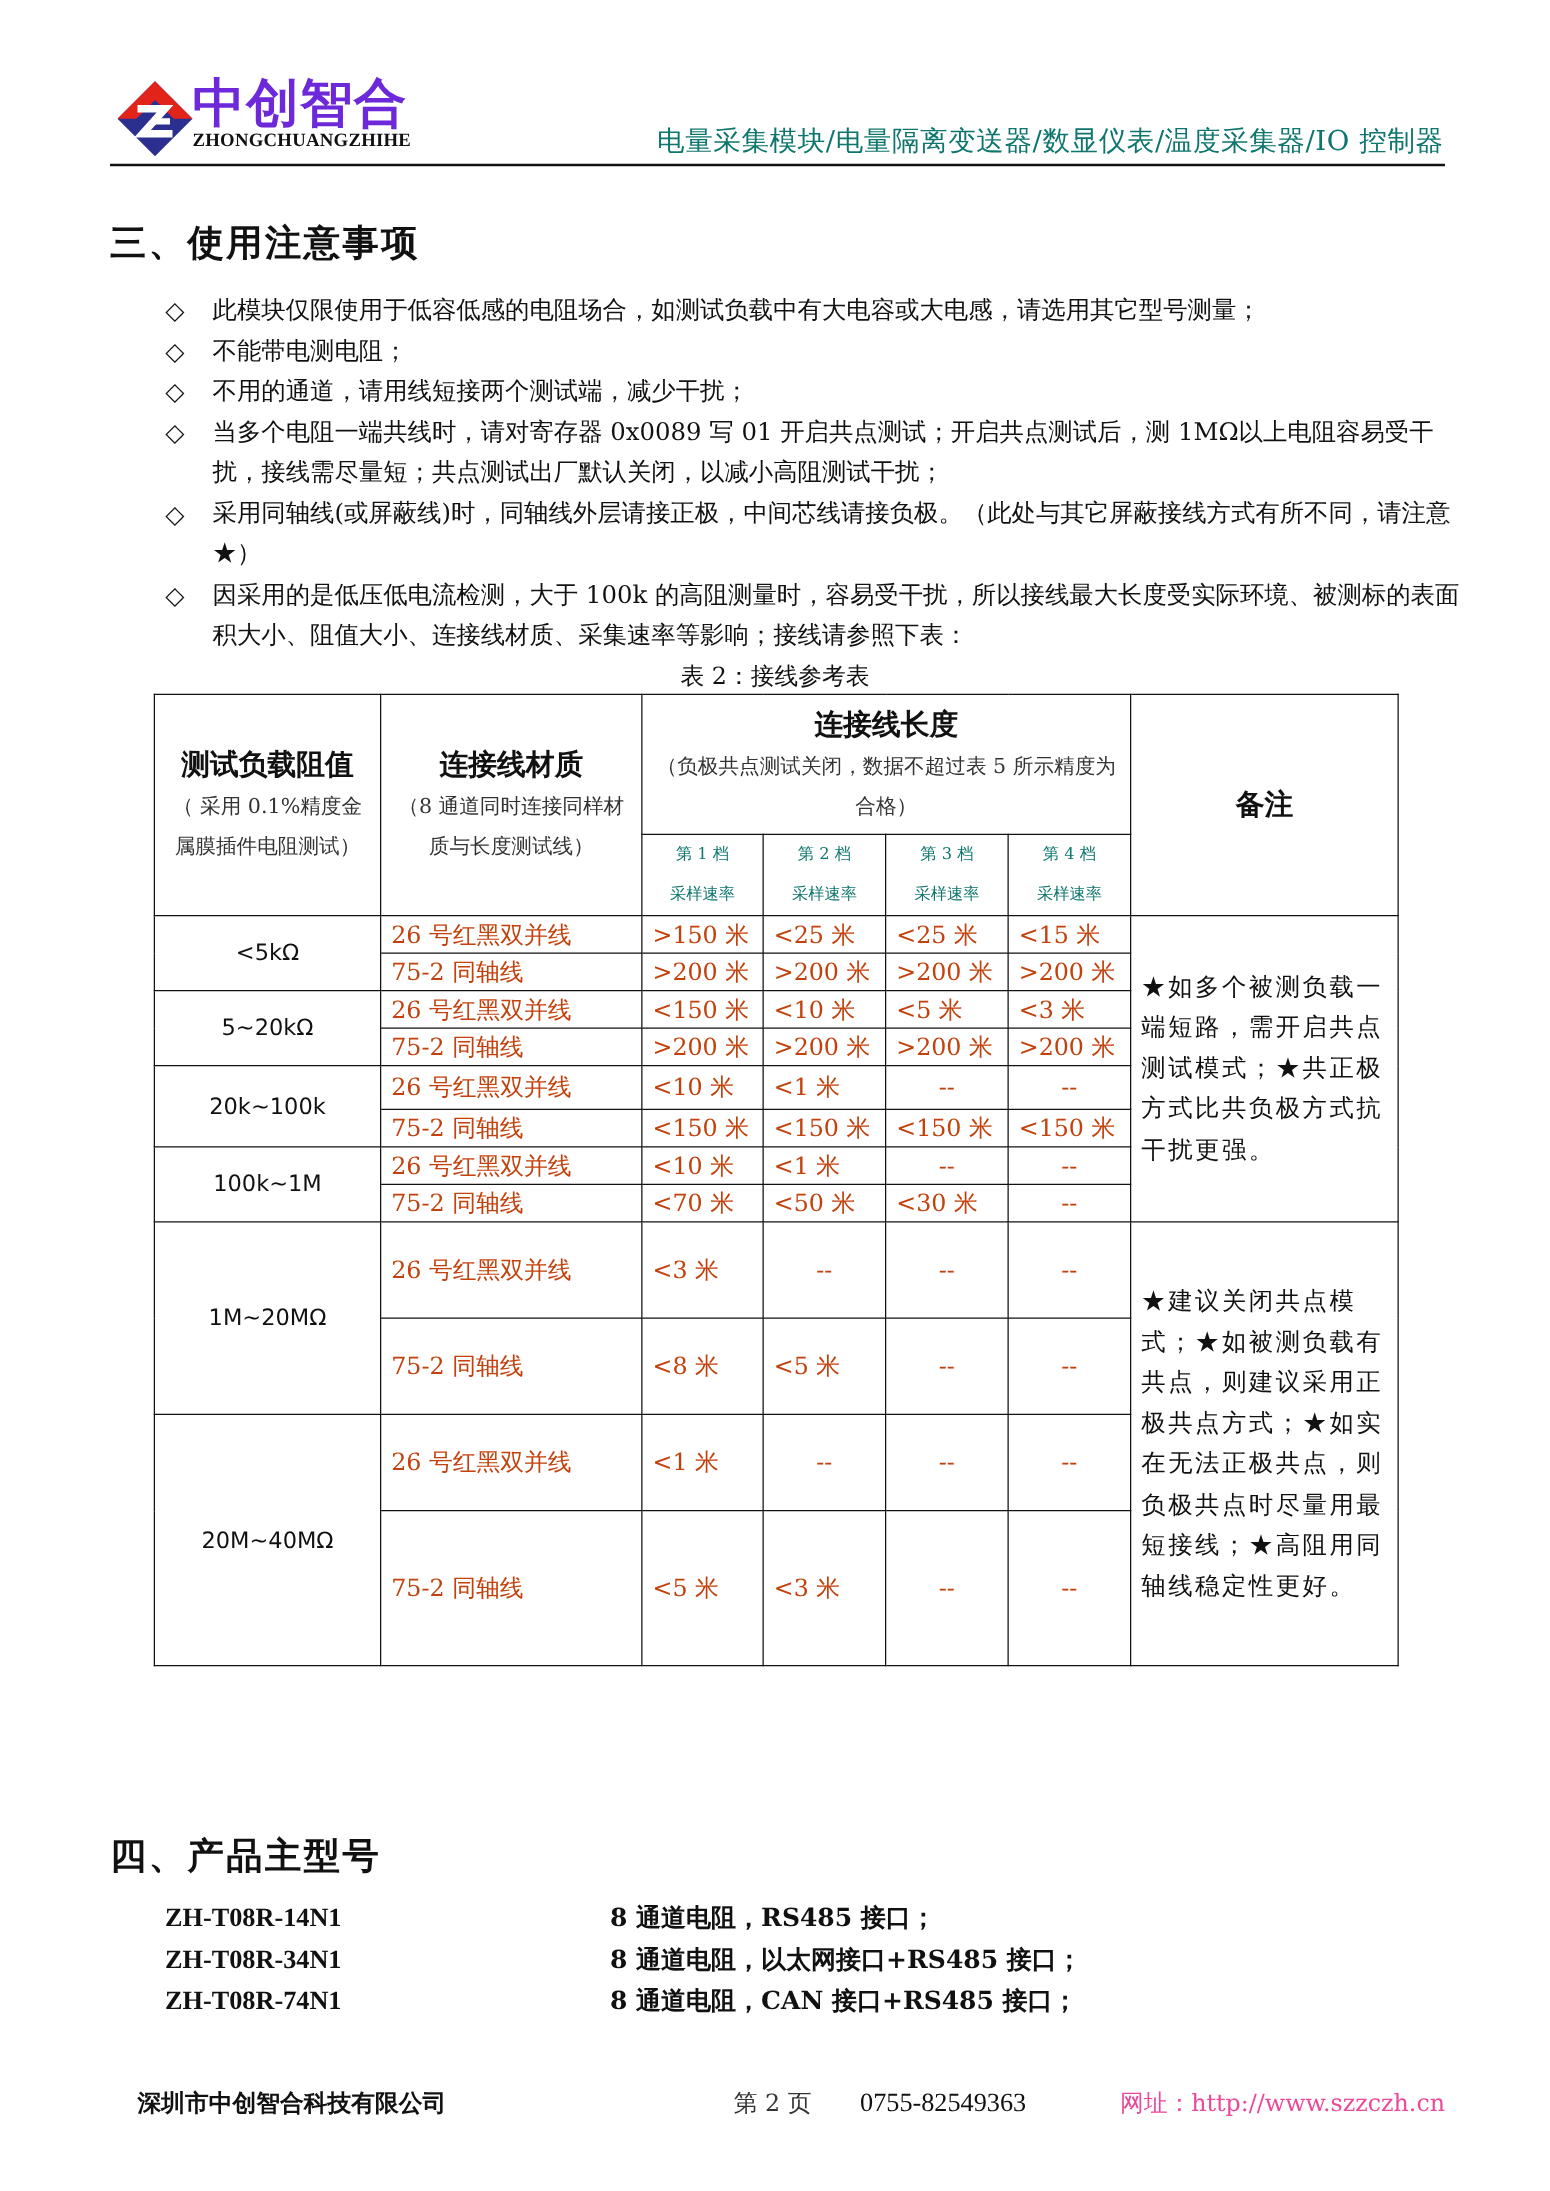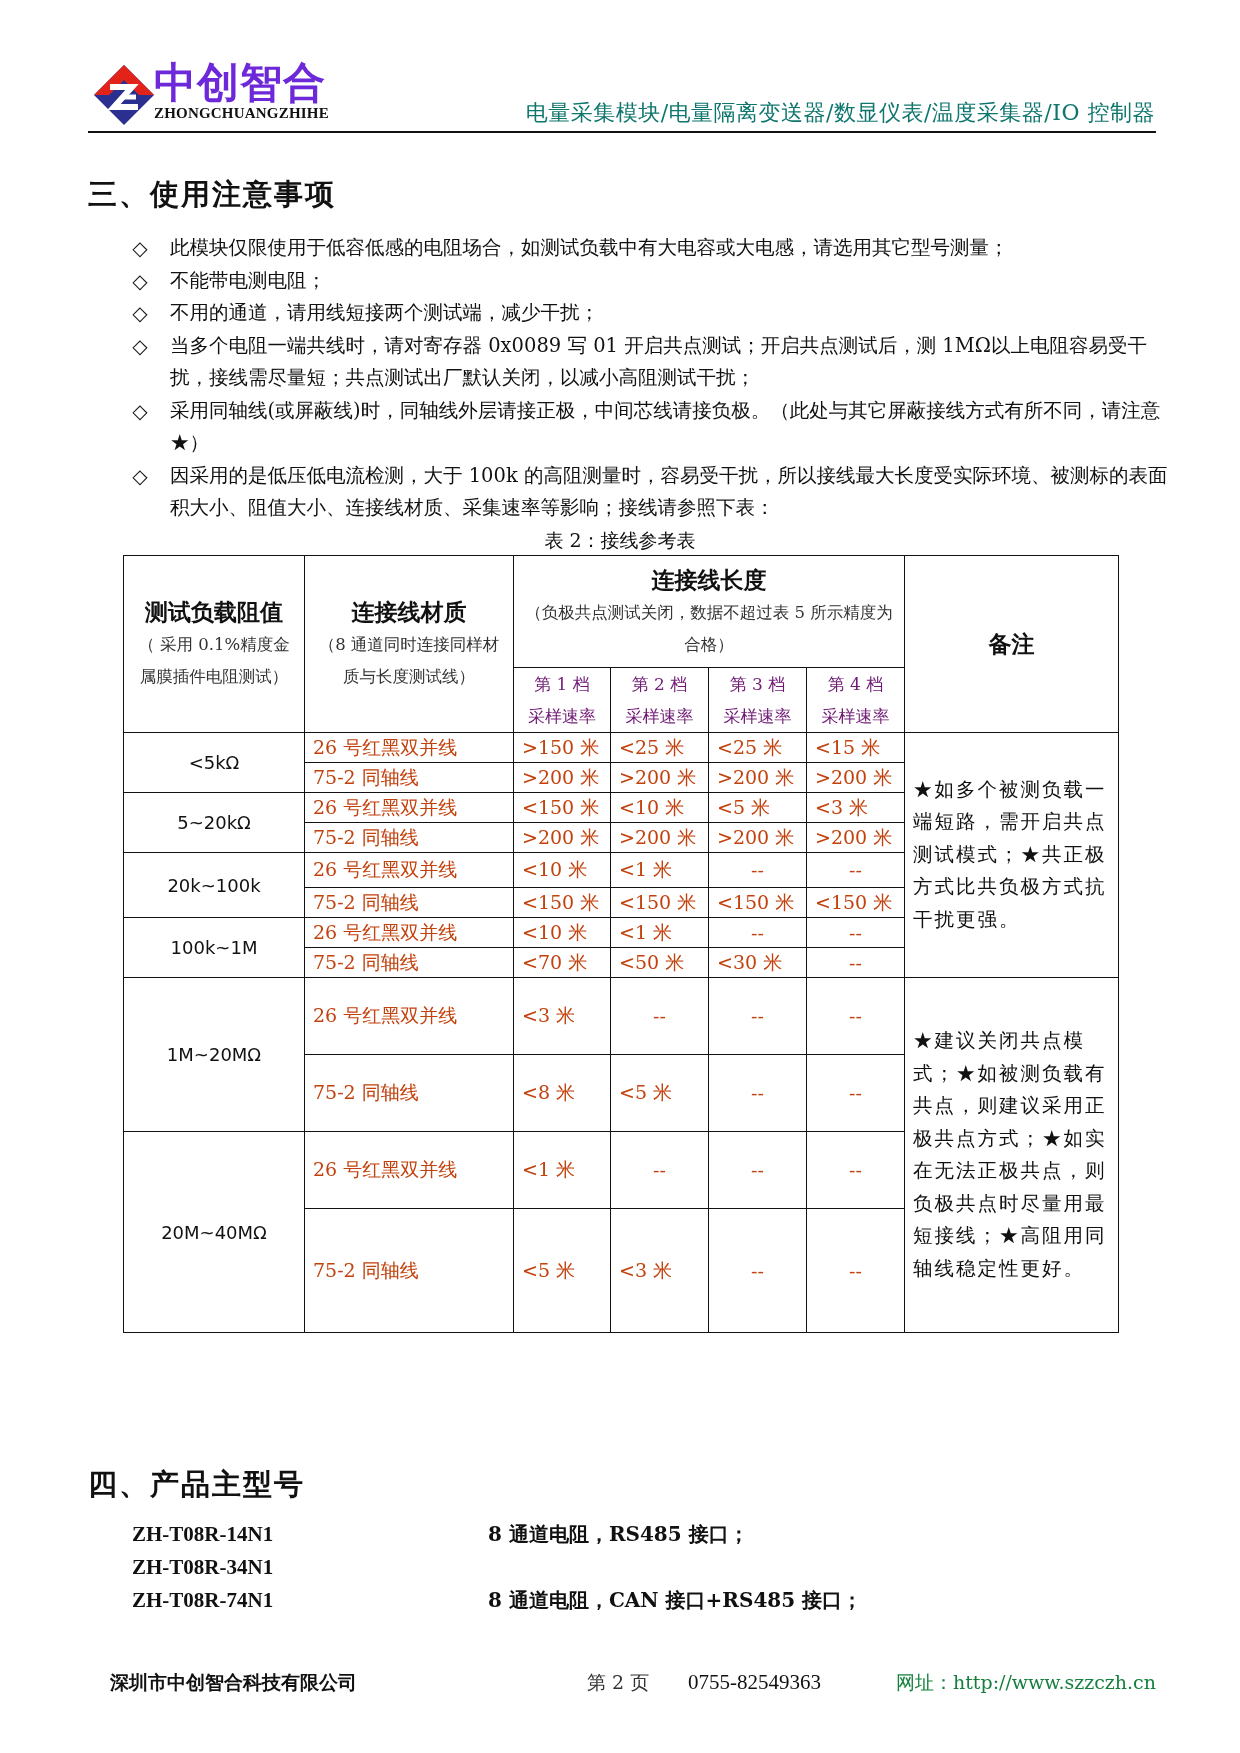--- a/index.html
+++ b/index.html
@@ -25,38 +25,38 @@
   .bullet .txt { display: block; }
 
   .caption { left: 0; width: 1240px; top: 528px; text-align: center; font-size: 19px; }
 
   
   table.ref { position: absolute; left: 123px; top: 555px; width: 995px; border-collapse: collapse; table-layout: fixed; font-size: 19px; }
   table.ref td, table.ref th { border: 1.6px solid #111; padding: 0 8px; vertical-align: middle; font-weight: normal; }
   .hcell-title { font-family: "DejaVu Sans", sans-serif; font-weight: bold; font-size: 23px; display: block; line-height: 34px; }
   .hcell-sub { font-size: 16.5px; color: #333; line-height: 32px; display: block; }
   .center { text-align: center; }
-  .rate { font-size: 17px; color: #701a75; line-height: 32px; }
+  .rate { font-size: 13px; color: #0f766e; line-height: 32px; }
   td.val { color: #c2410c; }
   td.rng { text-align: center; font-family: "DejaVu Sans", sans-serif; font-size: 18px; }
   td.note { font-size: 19.5px; line-height: 32.5px; vertical-align: middle; padding: 4px 10px; letter-spacing: 2px; }
 
   .footnote { left: 123px; top: 1358px; font-size: 19px; line-height: 32px; color: #222; }
   .footnote .l2 { padding-left: 56px; }
 
   .models { left: 132px; top: 1518px; font-size: 21px; line-height: 33px; font-family: "Liberation Serif", serif; font-weight: bold; }
   .model-row { display: flex; }
   .model-row .code { width: 356px; }
   .model-row .desc { font-family: "DejaVu Serif", serif; font-weight: bold; font-size: 20px; }
 
   .footer { left: 110px; top: 1670px; width: 1046px; height: 30px; font-size: 19px; }
   .footer .company { position: absolute; left: 0; top: 0; font-weight: bold; font-family: "DejaVu Sans", sans-serif; }
   .footer .page { position: absolute; left: 477px; top: 0; color: #333; }
   .footer .phone { position: absolute; left: 578px; top: 0; font-weight: normal; font-family: "Liberation Serif", serif; font-size: 21px; }
-  .footer .site { position: absolute; right: 0; top: 0; color: #15803d; }
+  .footer .site { position: absolute; right: 0; top: 0; color: #ec4899; }
 </style>
 </head>
 <body>
 
 <div class="abs logo">
   <svg class="logo-mark" viewBox="0 0 64 64">
     <polygon points="32,2 62,32 32,62 2,32" fill="#2b2f8f"></polygon>
     <polygon points="32,2 62,32 47,32 32,17 17,32 2,32" fill="#e2231a"></polygon>
     <path d="M18 24 L40 24 L22 44 L46 44" stroke="#fff" stroke-width="6" fill="none"></path>
     <path d="M30 34 L44 34" stroke="#fff" stroke-width="5"></path>
@@ -238,20 +238,21 @@
 
 <h2 class="sec" style="left:88px; top:1465px;">四、产品主型号</h2>
 
 <div class="abs models">
   <div class="model-row">
     <span class="code">ZH-T08R-14N1</span>
     <span class="desc">8 通道电阻，RS485 接口；</span>
   </div>
   <div class="model-row">
     <span class="code">ZH-T08R-34N1</span>
+    <span class="desc">8 通道电阻，以太网接口+RS485 接口；</span>
   </div>
   <div class="model-row">
     <span class="code">ZH-T08R-74N1</span>
     <span class="desc">8 通道电阻，CAN 接口+RS485 接口；</span>
   </div>
 </div>
 
 <div class="abs footer">
   <span class="company">深圳市中创智合科技有限公司</span>
   <span class="page">第 2 页</span>

